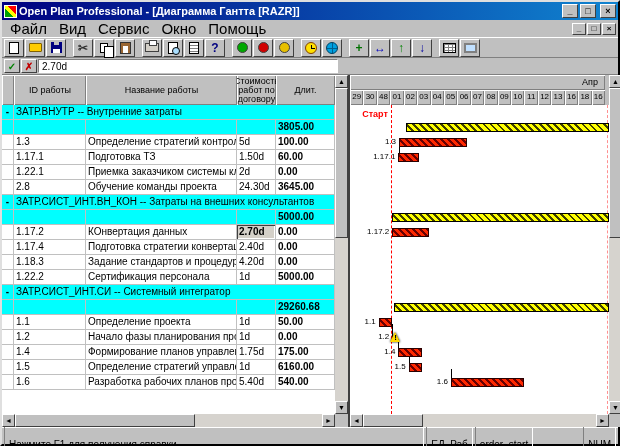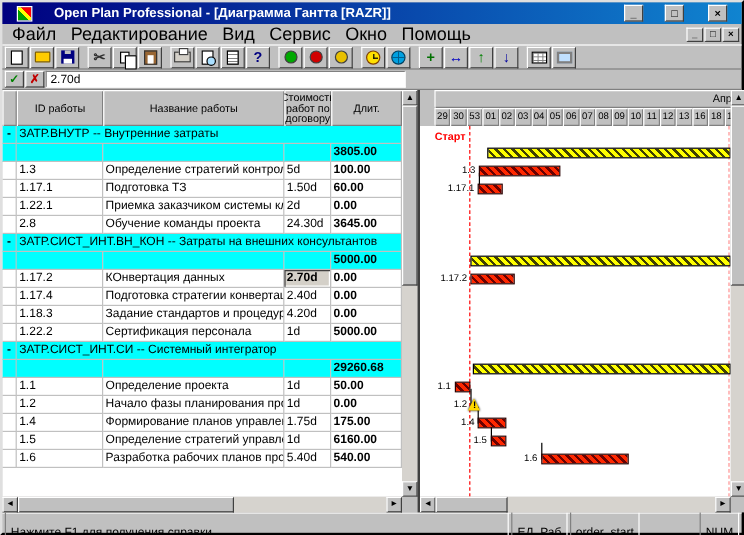--- a/index.html
+++ b/index.html
@@ -2,21 +2,21 @@
 <html><head>
 <meta charset="utf-8">
 <style>
   *{box-sizing:border-box;margin:0;padding:0}
   html,body{width:620px;height:446px;overflow:hidden}
   body{font-family:"Liberation Sans",sans-serif;background:#c0c0c0}
   #win{width:620px;height:446px;display:flex;flex-direction:column;background:#c0c0c0;
        border:2px solid;border-color:#dfdfdf #000 #000 #dfdfdf;position:relative}
 
   
-  .titlebar{height:18px;background:linear-gradient(90deg,#000080,#1084d0);display:flex;align-items:center;padding:0 12px;gap:18px;flex:0 0 auto}
+  .titlebar{height:18px;background:linear-gradient(90deg,#000080,#1084d0);display:flex;align-items:center;padding:0 2px;gap:2px;flex:0 0 auto}
   .app-icon{width:13px;height:13px;border:1px solid #fff;background:linear-gradient(45deg,#00a000 40%,#ffff00 40% 60%,#ff0000 60%)}
   .title-text{color:#fff;font-size:11px;font-weight:bold;flex:1;white-space:nowrap;overflow:hidden}
   .tb-ctl{width:16px;height:14px;background:#c0c0c0;border:1px solid;border-color:#fff #404040 #404040 #fff;
           font-size:9px;line-height:10px;text-align:center;font-weight:bold;font-family:"Liberation Sans",sans-serif;padding:0}
   .tb-ctl.close{margin-left:2px}
   .tb-ctl.sm{width:14px;height:12px;font-size:8px;line-height:9px}
 
   
   .menubar{height:17px;display:flex;align-items:center;padding:0 2px;flex:0 0 auto}
   .menu-items{flex:1;display:flex}
@@ -77,21 +77,21 @@
   .trow{display:grid;grid-template-columns:12px 72px 151px 39px 59px;height:15px}
   .trow.section{grid-template-columns:12px 321px}
   .td{border-right:1px solid #c0c0c0;border-bottom:1px solid #c0c0c0;font-size:10px;line-height:13px;
       padding:0 2px;white-space:nowrap;overflow:hidden;color:#000}
   .section .td,.total .td{background:#00ffff}
   .c-marker{text-align:center;padding:0;font-weight:bold}
   .c-cost{font-weight:bold}
   .c-dur.editing{background:#d4d0c8;box-shadow:inset 1px 1px 0 #404040,inset -1px -1px 0 #fff;font-weight:bold}
 
   
-  .gh{position:absolute;left:12px;top:0;width:255px;height:30px}
+  .gh{position:absolute;left:0;top:0;width:255px;height:30px}
   .gh-month{height:15px;background:#c0c0c0;box-shadow:inset 1px 1px 0 #fff,inset -1px -1px 0 #808080;position:relative}
   .month-label{position:absolute;left:232px;top:2px;font-size:9px}
   .gh-days{height:15px;display:flex}
   .day-cell{flex:1;background:#c0c0c0;box-shadow:inset 1px 1px 0 #fff,inset -1px -1px 0 #808080;
             font-size:8px;text-align:center;line-height:14px;overflow:hidden}
 
   
   .gbody{position:absolute;left:0;top:30px;width:259px;height:309px;background:#fff;overflow:hidden}
   .start-line{position:absolute;top:0;bottom:0;width:0;border-left:1px dashed #ff0000}
   .end-line{position:absolute;top:0;bottom:0;width:0;border-left:1px dashed #ff9090}
@@ -133,21 +133,20 @@
     <div class="app-icon"></div>
     <span class="title-text">Open Plan Professional - [Диаграмма Гантта [RAZR]]</span>
     <button class="tb-ctl">_</button>
     <button class="tb-ctl">□</button>
     <button class="tb-ctl close">×</button>
   </div>
 
   <div class="menubar">
     <div class="menu-items">
         <span class="menu-item">Файл</span>
-        <span class="menu-item">Редактирование</span>
         <span class="menu-item">Вид</span>
         <span class="menu-item">Сервис</span>
         <span class="menu-item">Окно</span>
         <span class="menu-item">Помощь</span>
       </div>
     <div class="mdi-ctls">
       <button class="tb-ctl sm">_</button>
       <button class="tb-ctl sm">□</button>
       <button class="tb-ctl sm">×</button>
     </div>
@@ -383,21 +382,21 @@
     <div class="splitter"></div>
 
     <div class="right-pane">
       <div class="gh">
         <div class="gh-month">
           <span class="month-label">Апр</span>
         </div>
         <div class="gh-days">
             <span class="day-cell">29</span>
             <span class="day-cell">30</span>
-            <span class="day-cell">53</span>
+            <span class="day-cell">48</span>
             <span class="day-cell">01</span>
             <span class="day-cell">02</span>
             <span class="day-cell">03</span>
             <span class="day-cell">04</span>
             <span class="day-cell">05</span>
             <span class="day-cell">06</span>
             <span class="day-cell">07</span>
             <span class="day-cell">08</span>
             <span class="day-cell">09</span>
             <span class="day-cell">10</span>

